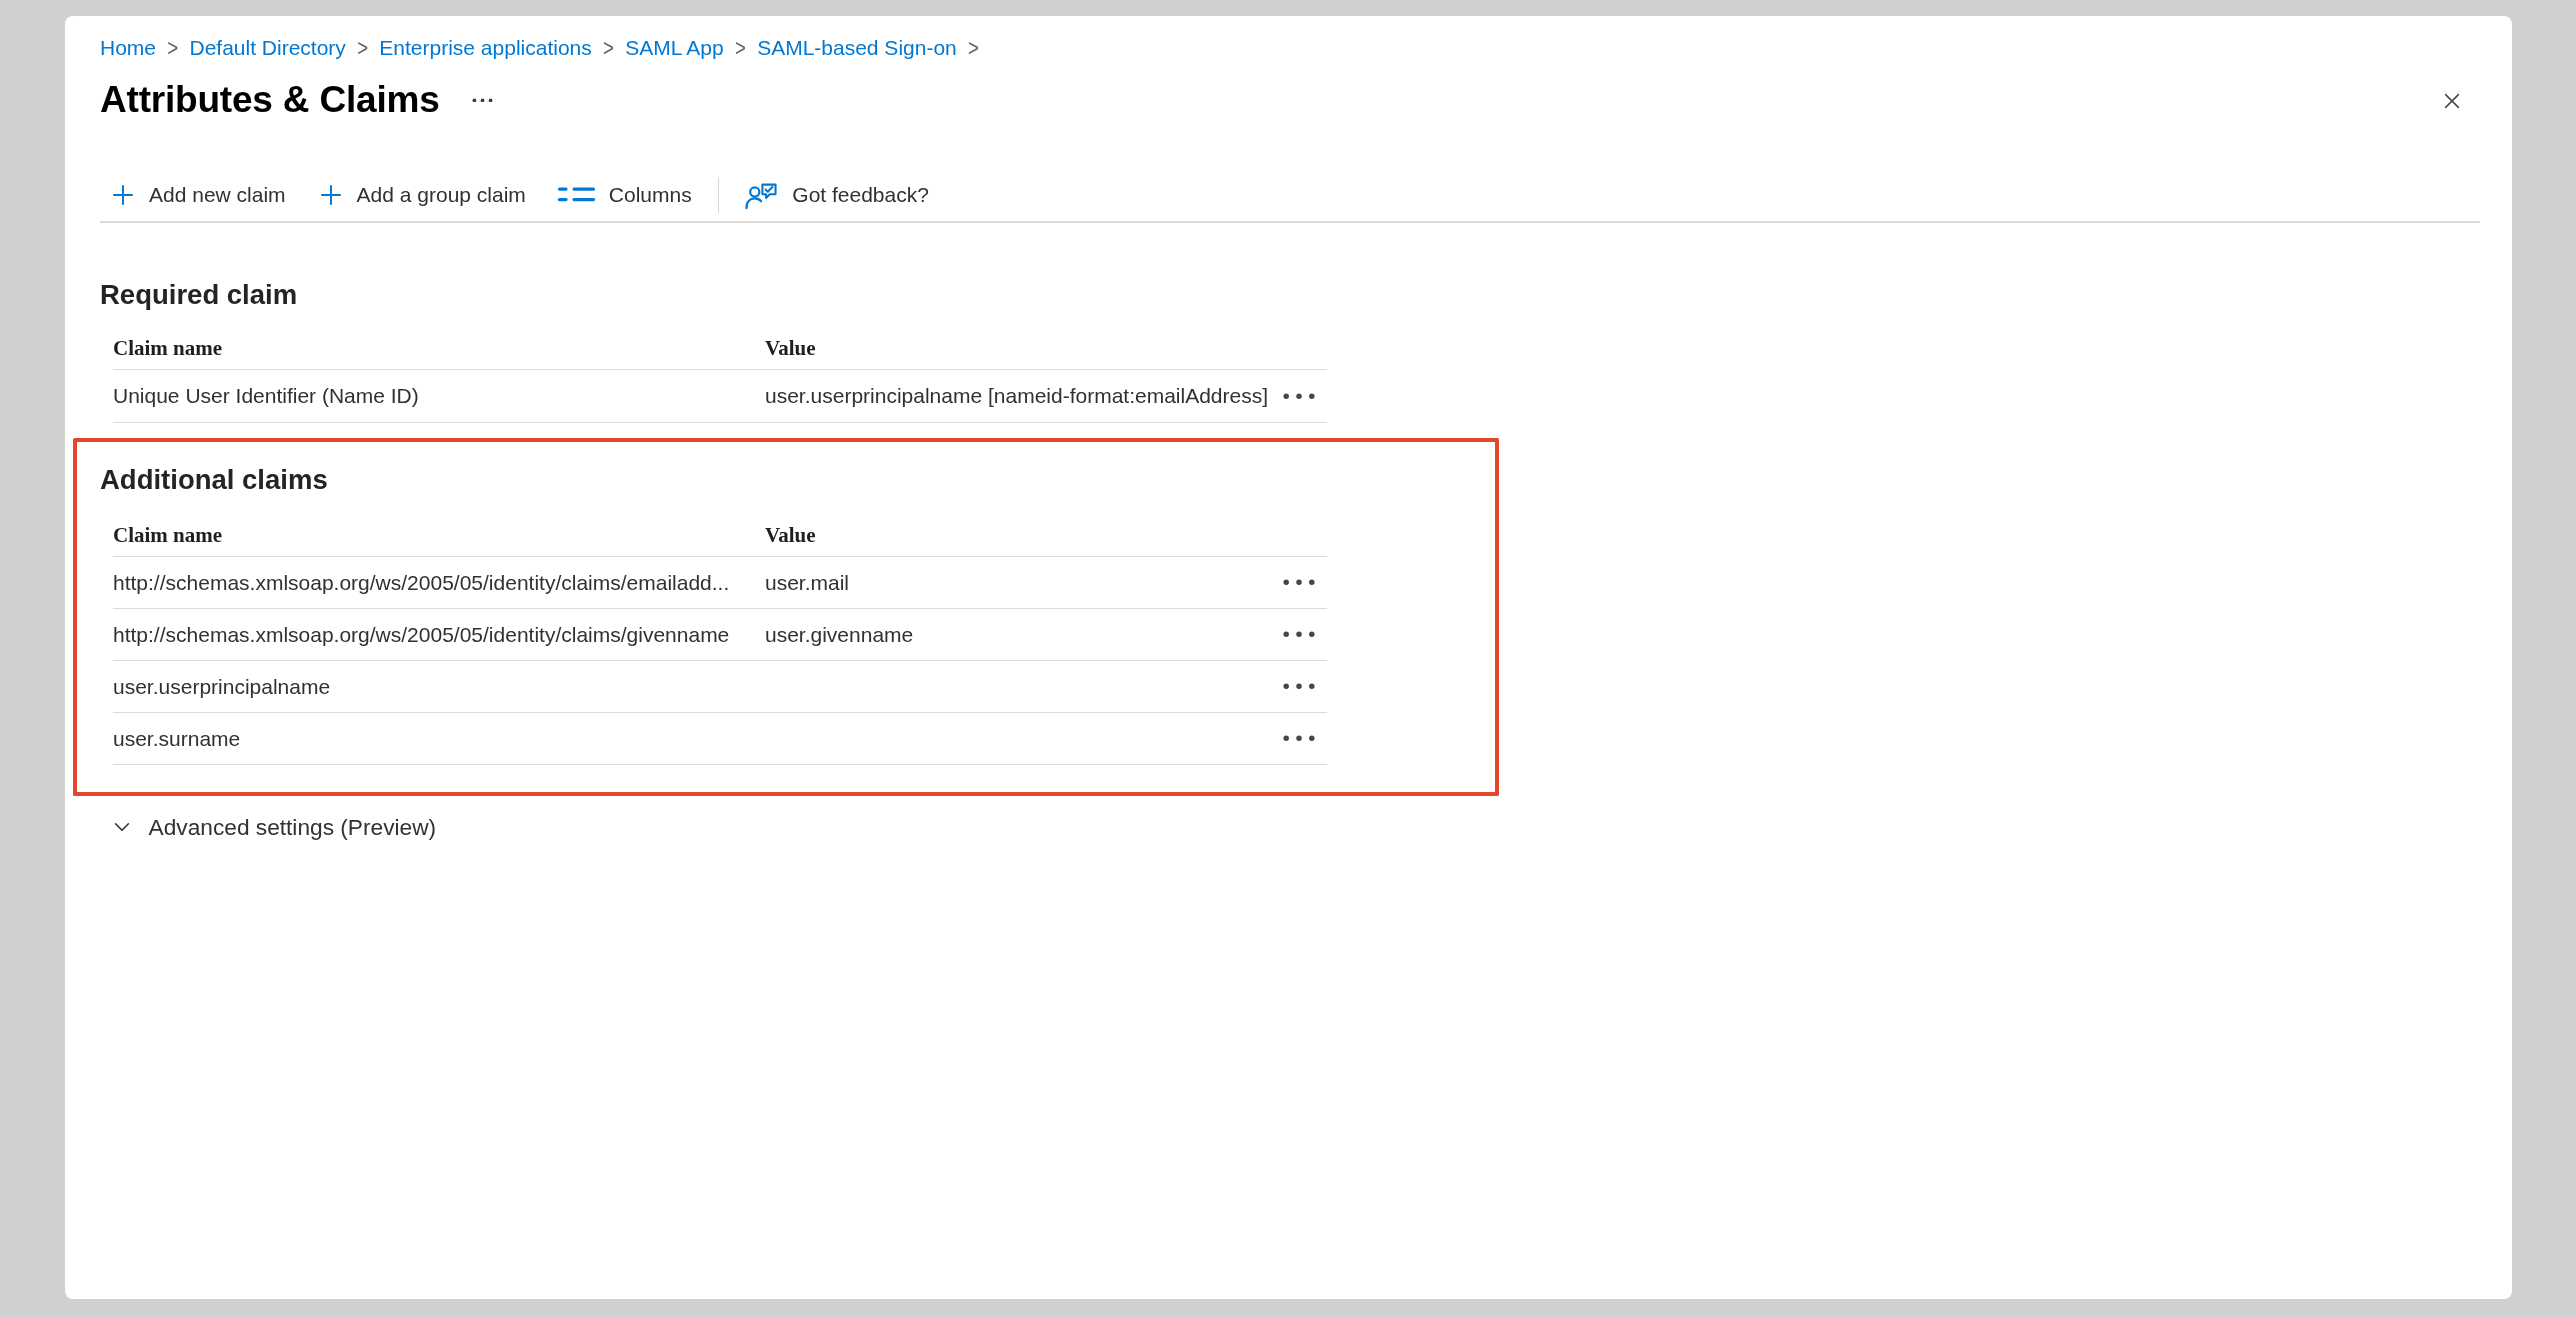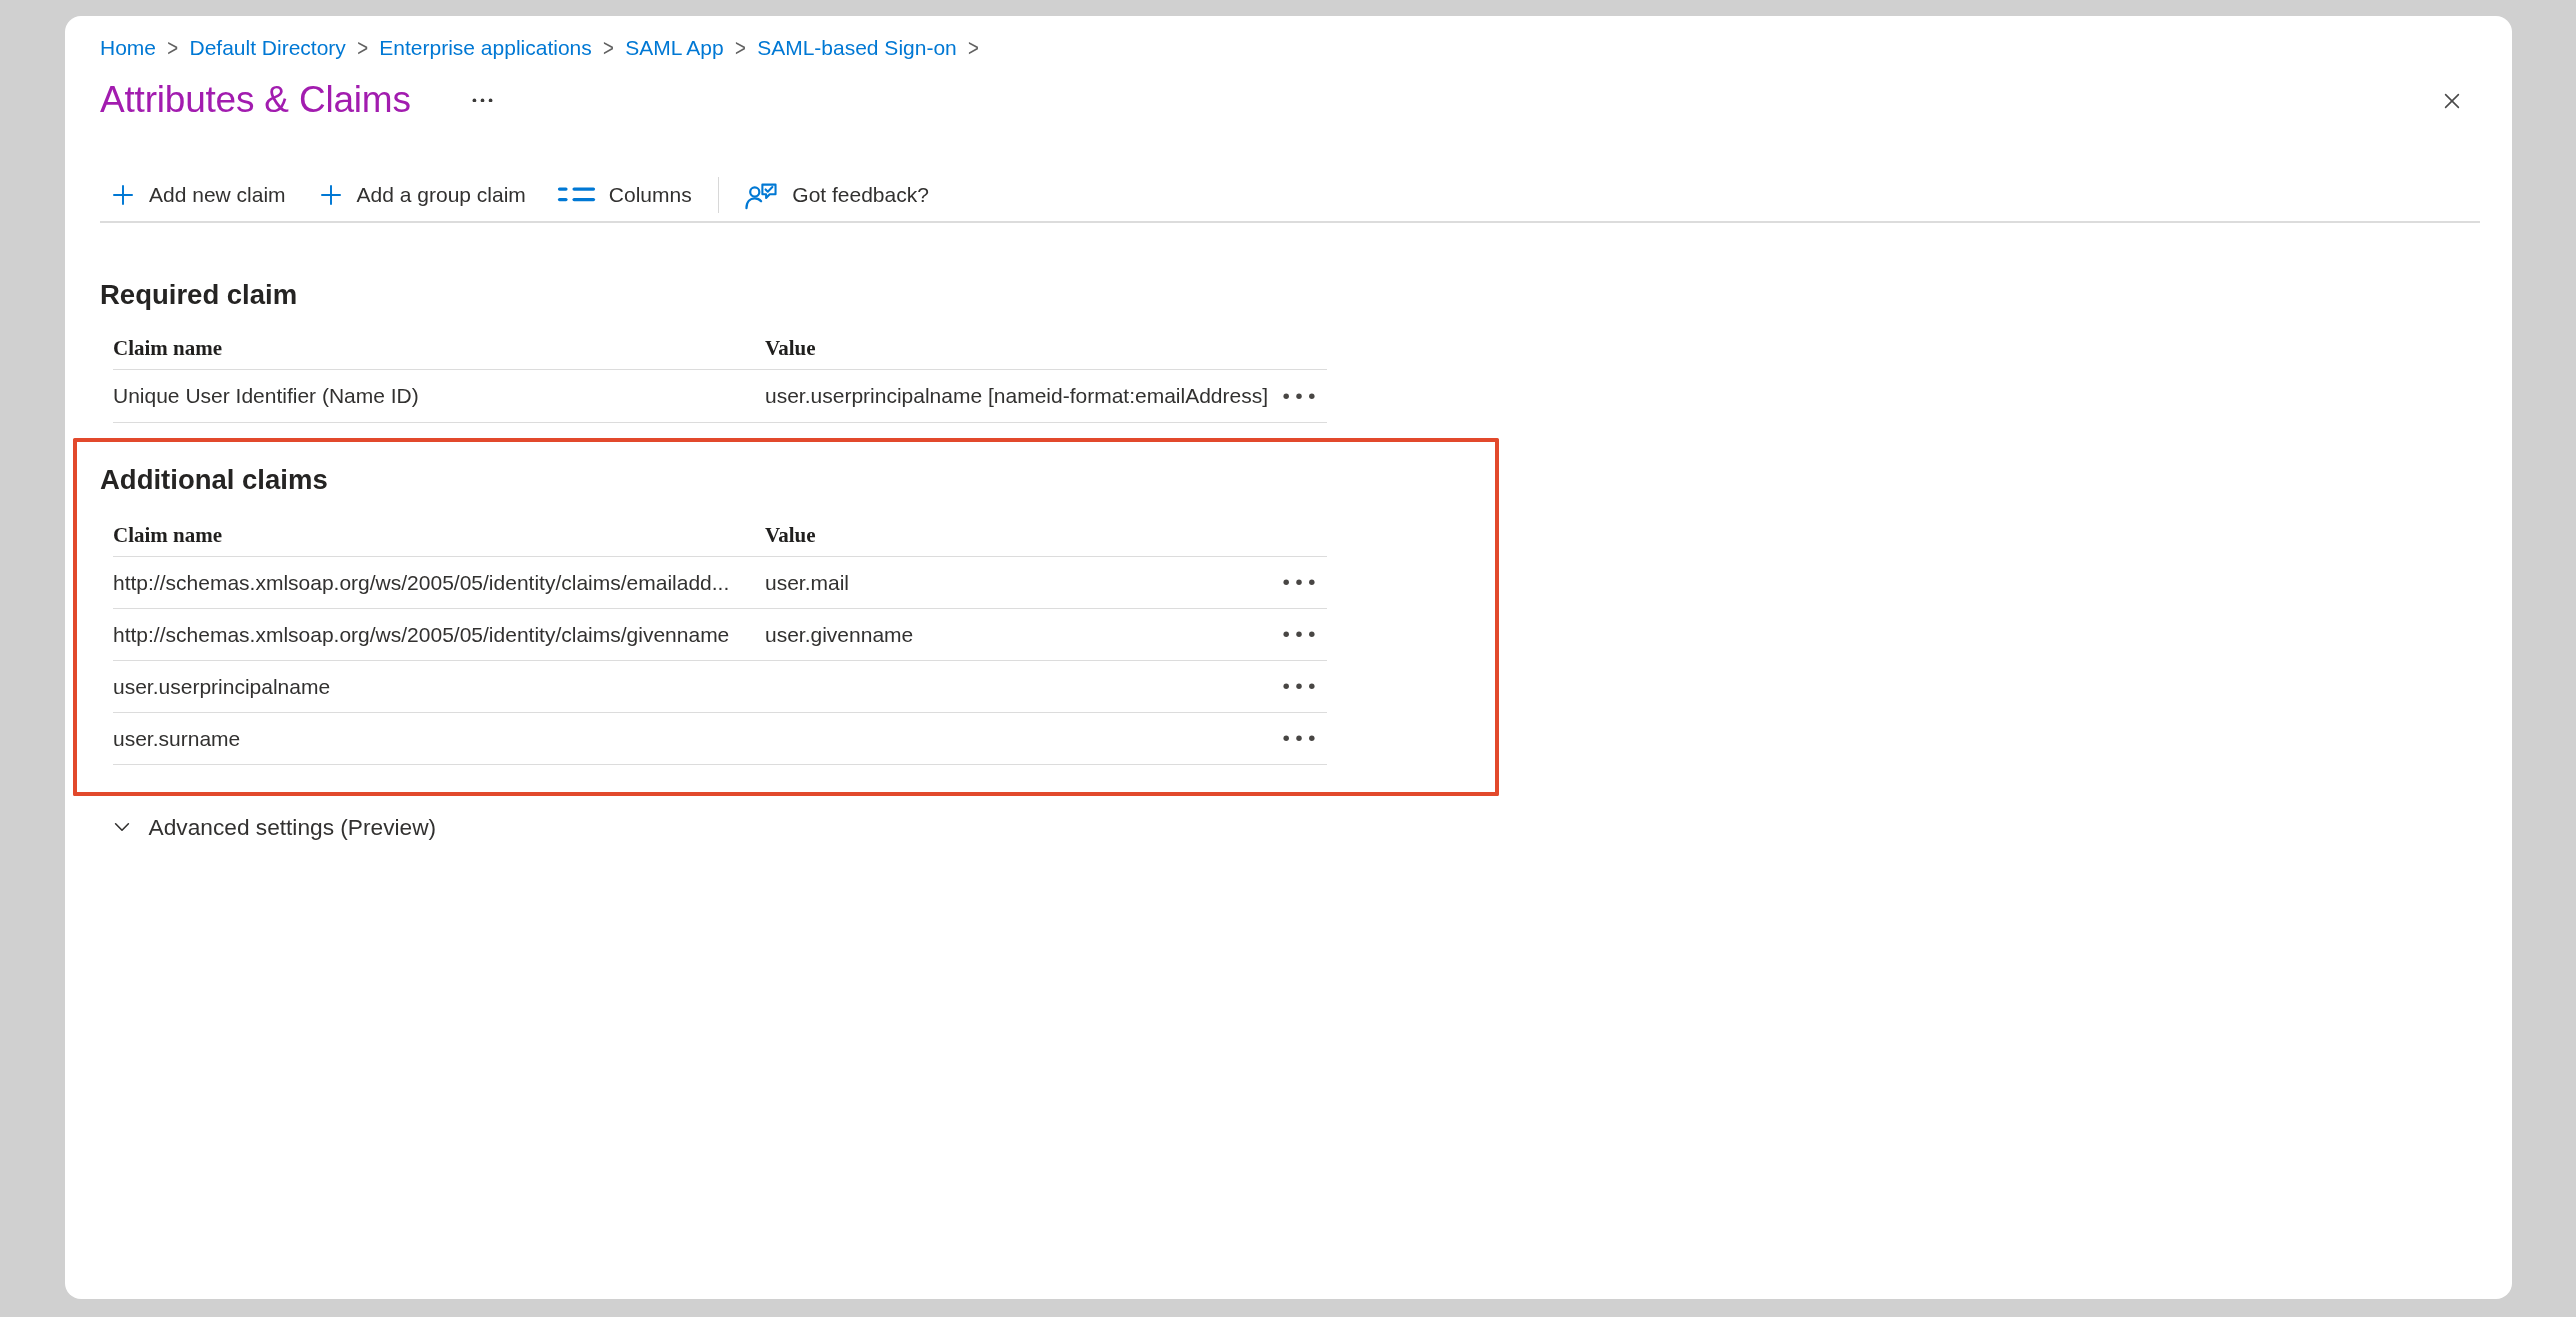--- a/index.html
+++ b/index.html
@@ -6,35 +6,35 @@
   html,body { width:2576px; height:1317px; }
   body {
     font-family:"Liberation Sans","DejaVu Sans",sans-serif;
     background:#d0d0d0;
     color:#323130;
     -webkit-font-smoothing:antialiased;
   }
   .stage { position:relative; width:2576px; height:1317px; overflow:hidden; }
   .card {
     position:absolute; left:65px; top:16px; width:2447px; height:1283px;
-    background:#ffffff; border-radius:16px;
+    background:#ffffff; border-radius:8px;
   }
 
   
   .breadcrumb {
     position:absolute; left:35px; top:18px; height:27.5px;
     display:flex; align-items:center; font-size:21px; white-space:nowrap;
   }
   .breadcrumb a { color:#0078d4; text-decoration:none; cursor:pointer; }
   .breadcrumb .sep { color:#616161; font-size:18.6px; margin:0 11.3px; transform:scaleY(1.25); display:inline-block; }
 
   
   .page-title {
     position:absolute; left:35px; top:61px; height:45px; line-height:45px;
-    font-size:37px; font-weight:400; color:#a21caf; letter-spacing:-0.2px;
+    font-size:37px; font-weight:700; color:#000000; letter-spacing:-0.2px;
   }
   .title-more {
     position:absolute; left:399px; top:71px; width:36px; height:26px;
     display:flex; align-items:center; justify-content:center;
     background:none; border:none; cursor:pointer;
   }
   .close-btn {
     position:absolute; left:2367px; top:65px; width:39px; height:39px;
     display:flex; align-items:center; justify-content:center;
     background:none; border:none; cursor:pointer;

